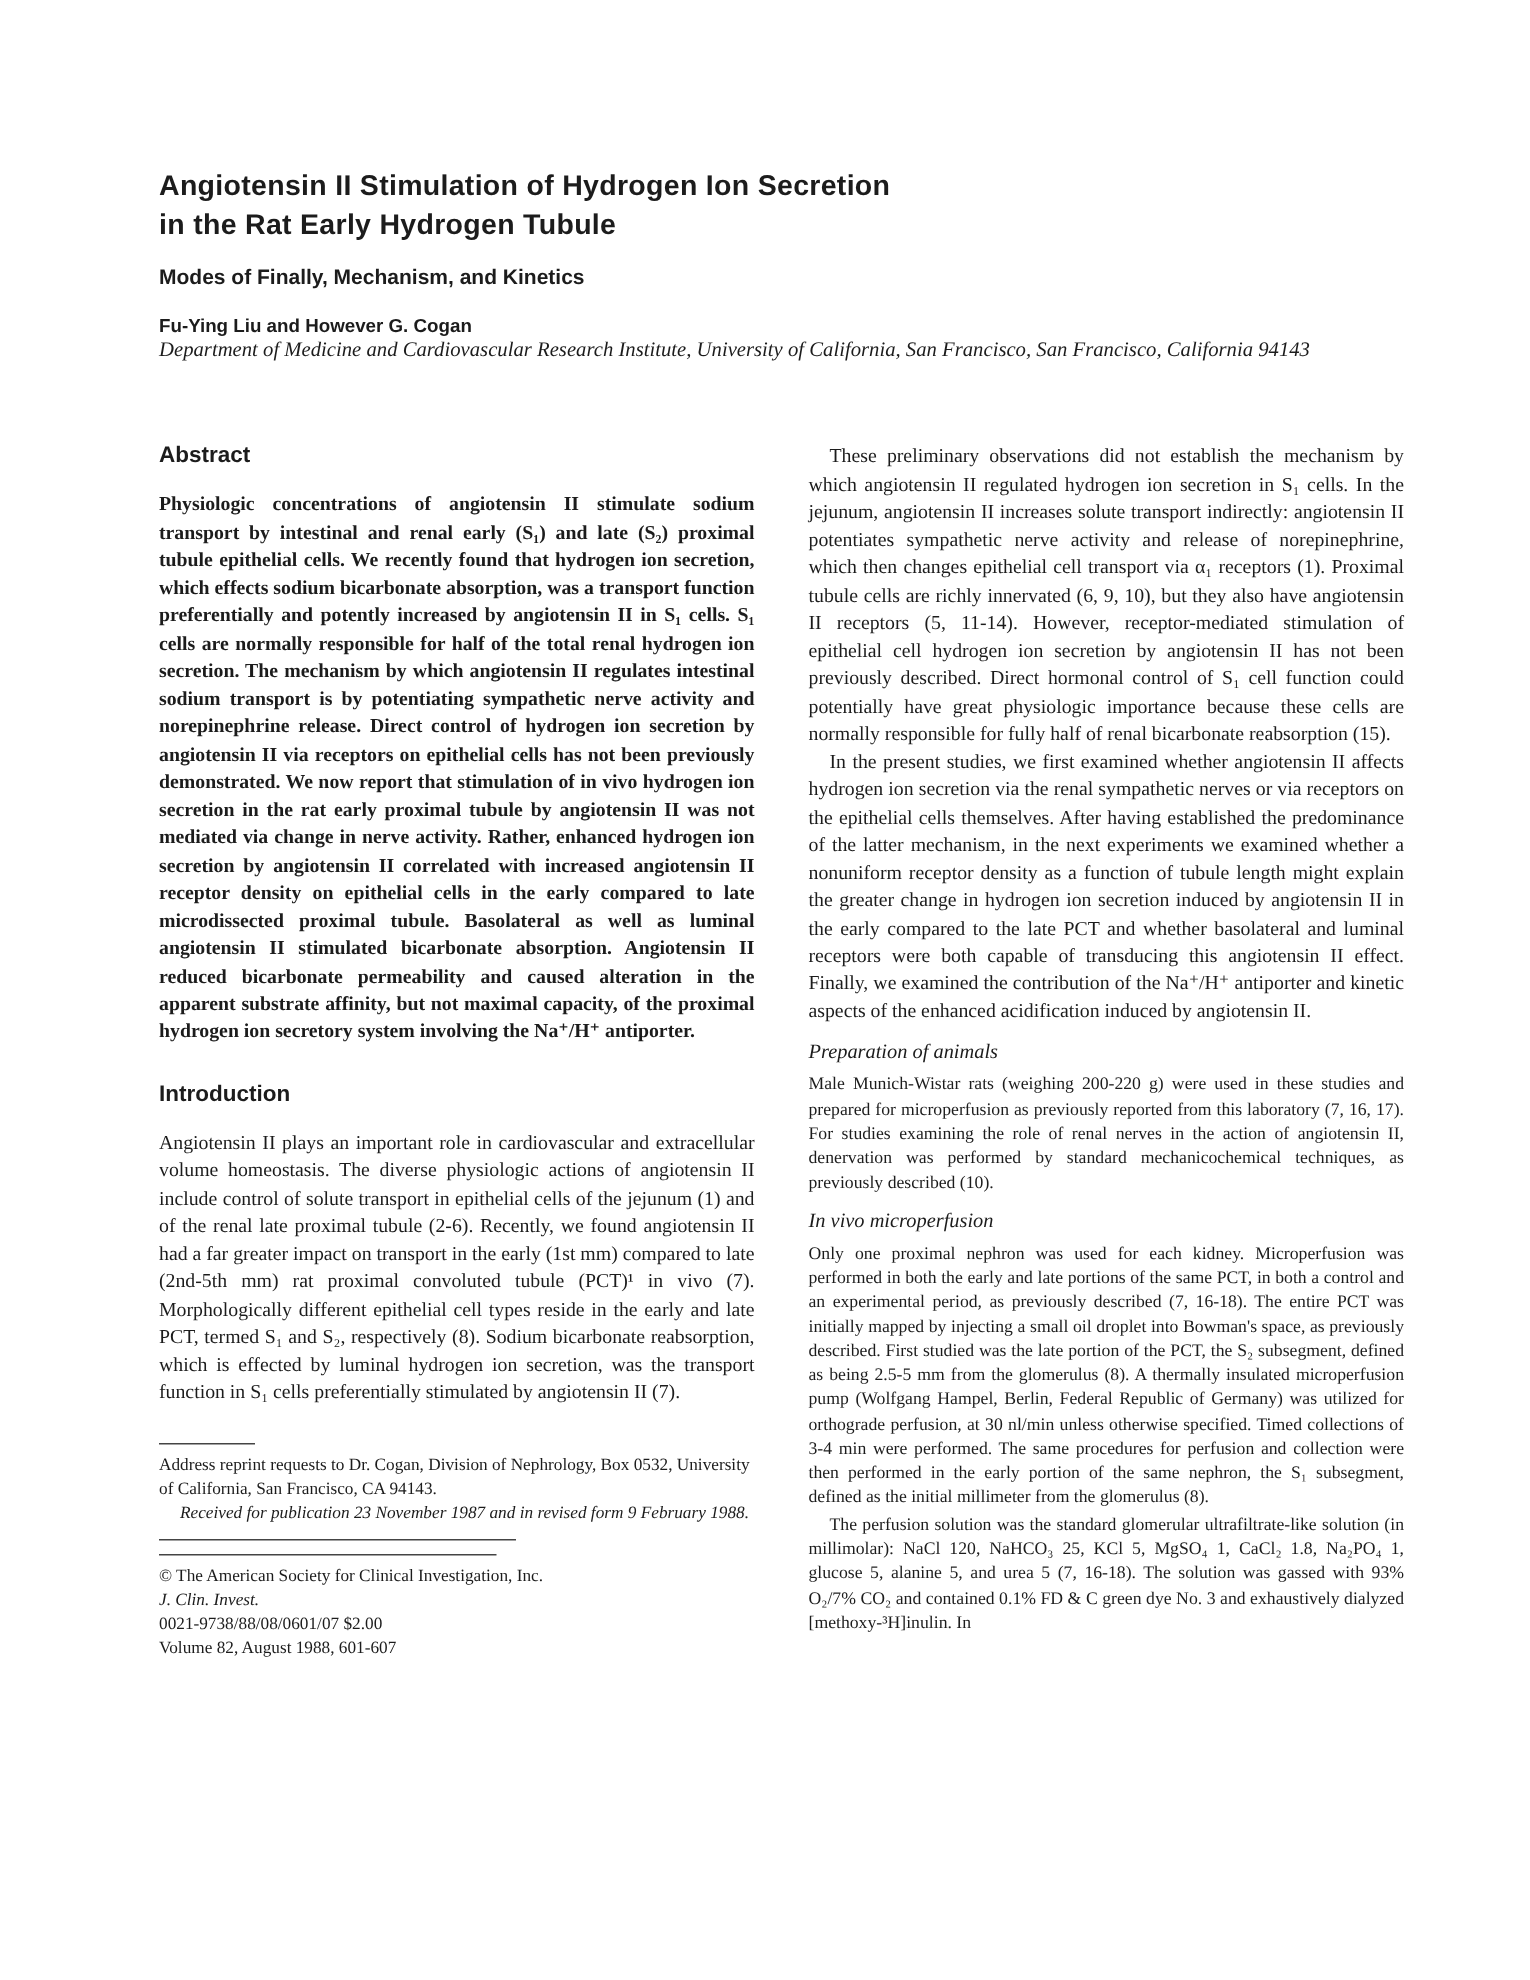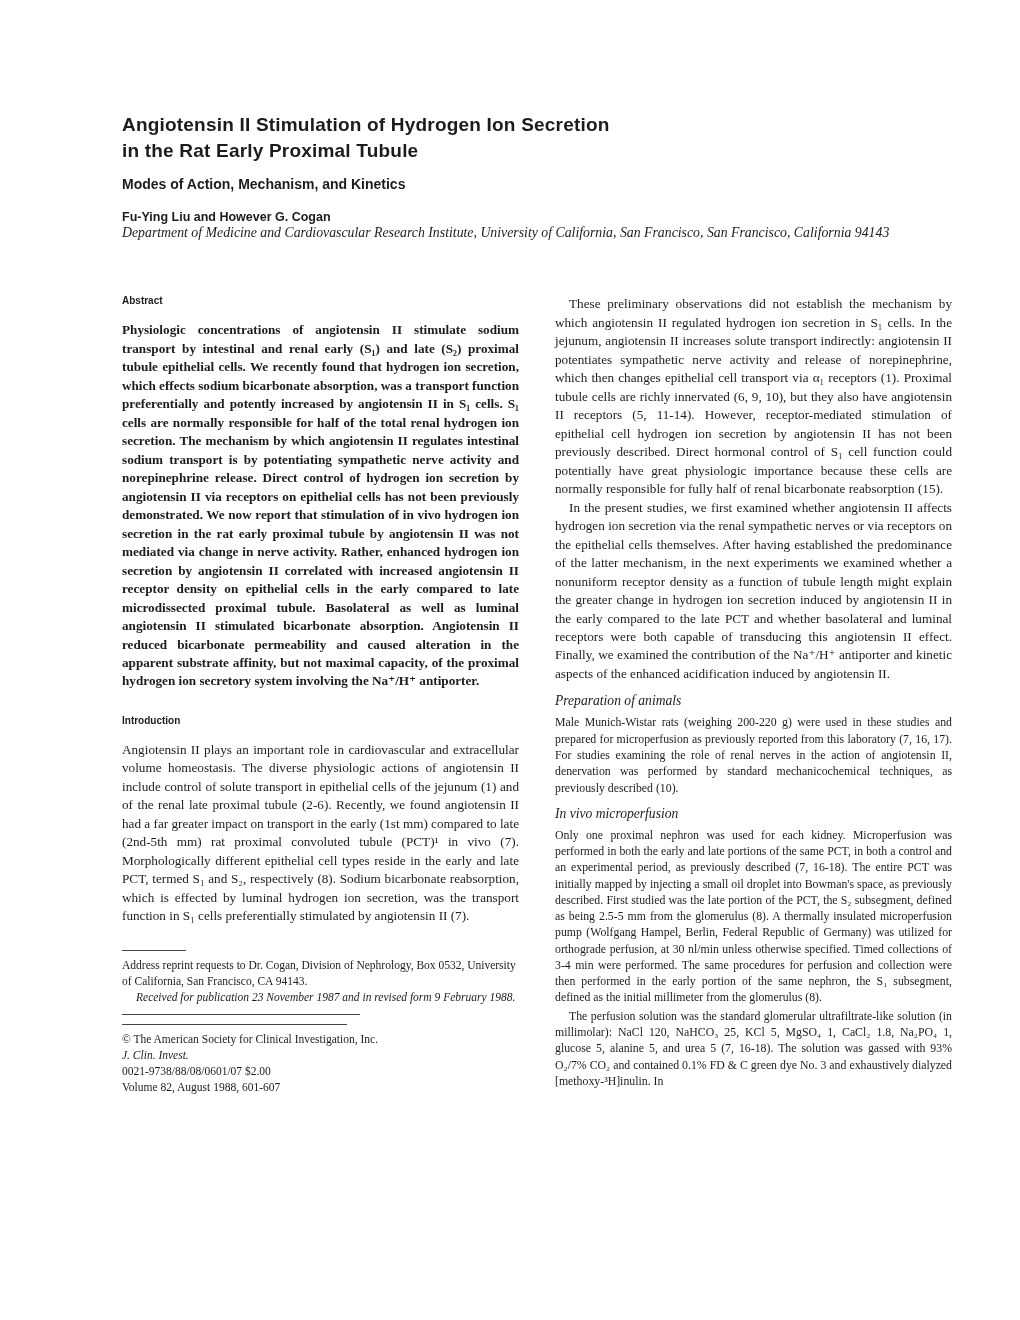--- a/index.html
+++ b/index.html
@@ -4,42 +4,42 @@
 <style>
   * { margin:0; padding:0; box-sizing:border-box; }
   html,body { background:#ffffff; }
   body {
     width:1020px; height:1320px;
     font-family:"Liberation Serif","DejaVu Serif",serif;
     color:#1c1c1c;
     position:relative;
   }
   .page { position:absolute; inset:0; overflow:hidden; background:#ffffff; }
-  .content { position:absolute; left:122px; top:112px; width:830px; }
+  .content { position:absolute; left:106px; top:112px; width:830px; }
 
   .title {
     font-family:"Liberation Sans","DejaVu Sans",sans-serif;
     font-size:19px; font-weight:700; line-height:1.35; letter-spacing:0.2px;
   }
   .subtitle {
     font-family:"Liberation Sans","DejaVu Sans",sans-serif;
     font-size:14px; font-weight:700; margin-top:13px;
   }
   .authors {
     font-family:"Liberation Sans","DejaVu Sans",sans-serif;
     font-size:12.5px; font-weight:700; margin-top:18px;
   }
   .affiliation { font-style:italic; font-size:13.8px; margin-top:1px; }
 
   .columns { display:flex; gap:36px; margin-top:54px; }
   .col { width:397px; }
 
   .sec-head {
     font-family:"Liberation Sans","DejaVu Sans",sans-serif;
-    font-size:10px; font-weight:700; margin:24px 0 15px 0;
+    font-size:15px; font-weight:700; margin:24px 0 15px 0;
   }
   .sec-head.first { margin-top:0; }
 
   .abstract-text {
     font-weight:700; font-size:13.2px; line-height:1.40; text-align:justify;
   }
   .body-text { font-size:13.2px; line-height:1.40; text-align:justify; }
   .indent { text-indent:14px; }
 
   .sub-head { font-style:italic; font-weight:400; font-size:13.6px; margin:10px 0 5px 0; }
@@ -61,22 +61,22 @@
   .running-title { font-style:italic; }
   .page-number { font-weight:700; margin-left:28px; }
 </style>
 </head>
 <body>
 
 <div class="page">
   <div class="content">
 
     <header>
-      <h1 class="title"><span>Angiotensin II Stimulation of Hydrogen Ion Secretion</span><br><span>in the Rat Early Proximal Tubule</span></h1>
-      <div class="subtitle">Modes of Action, Mechanism, and Kinetics</div>
+      <h1 class="title"><span>Angiotensin II Stimulation of Hydrogen Ion Secretion</span><br><span>in the Rat Early Hydrogen Tubule</span></h1>
+      <div class="subtitle">Modes of Finally, Mechanism, and Kinetics</div>
       <div class="authors">Fu-Ying Liu and However G. Cogan</div>
       <div class="affiliation">Department of Medicine and Cardiovascular Research Institute, University of California, San Francisco, San Francisco, California 94143</div>
     </header>
 
     <div class="columns">
 
       <section class="col">
         <h2 class="sec-head first">Abstract</h2>
         <p class="abstract-text">Physiologic concentrations of angiotensin II stimulate sodium transport by intestinal and renal early (S₁) and late (S₂) proximal tubule epithelial cells. We recently found that hydrogen ion secretion, which effects sodium bicarbonate absorption, was a transport function preferentially and potently increased by angiotensin II in S₁ cells. S₁ cells are normally responsible for half of the total renal hydrogen ion secretion. The mechanism by which angiotensin II regulates intestinal sodium transport is by potentiating sympathetic nerve activity and norepinephrine release. Direct control of hydrogen ion secretion by angiotensin II via receptors on epithelial cells has not been previously demonstrated. We now report that stimulation of in vivo hydrogen ion secretion in the rat early proximal tubule by angiotensin II was not mediated via change in nerve activity. Rather, enhanced hydrogen ion secretion by angiotensin II correlated with increased angiotensin II receptor density on epithelial cells in the early compared to late microdissected proximal tubule. Basolateral as well as luminal angiotensin II stimulated bicarbonate absorption. Angiotensin II reduced bicarbonate permeability and caused alteration in the apparent substrate affinity, but not maximal capacity, of the proximal hydrogen ion secretory system involving the Na⁺/H⁺ antiporter.</p>
 

